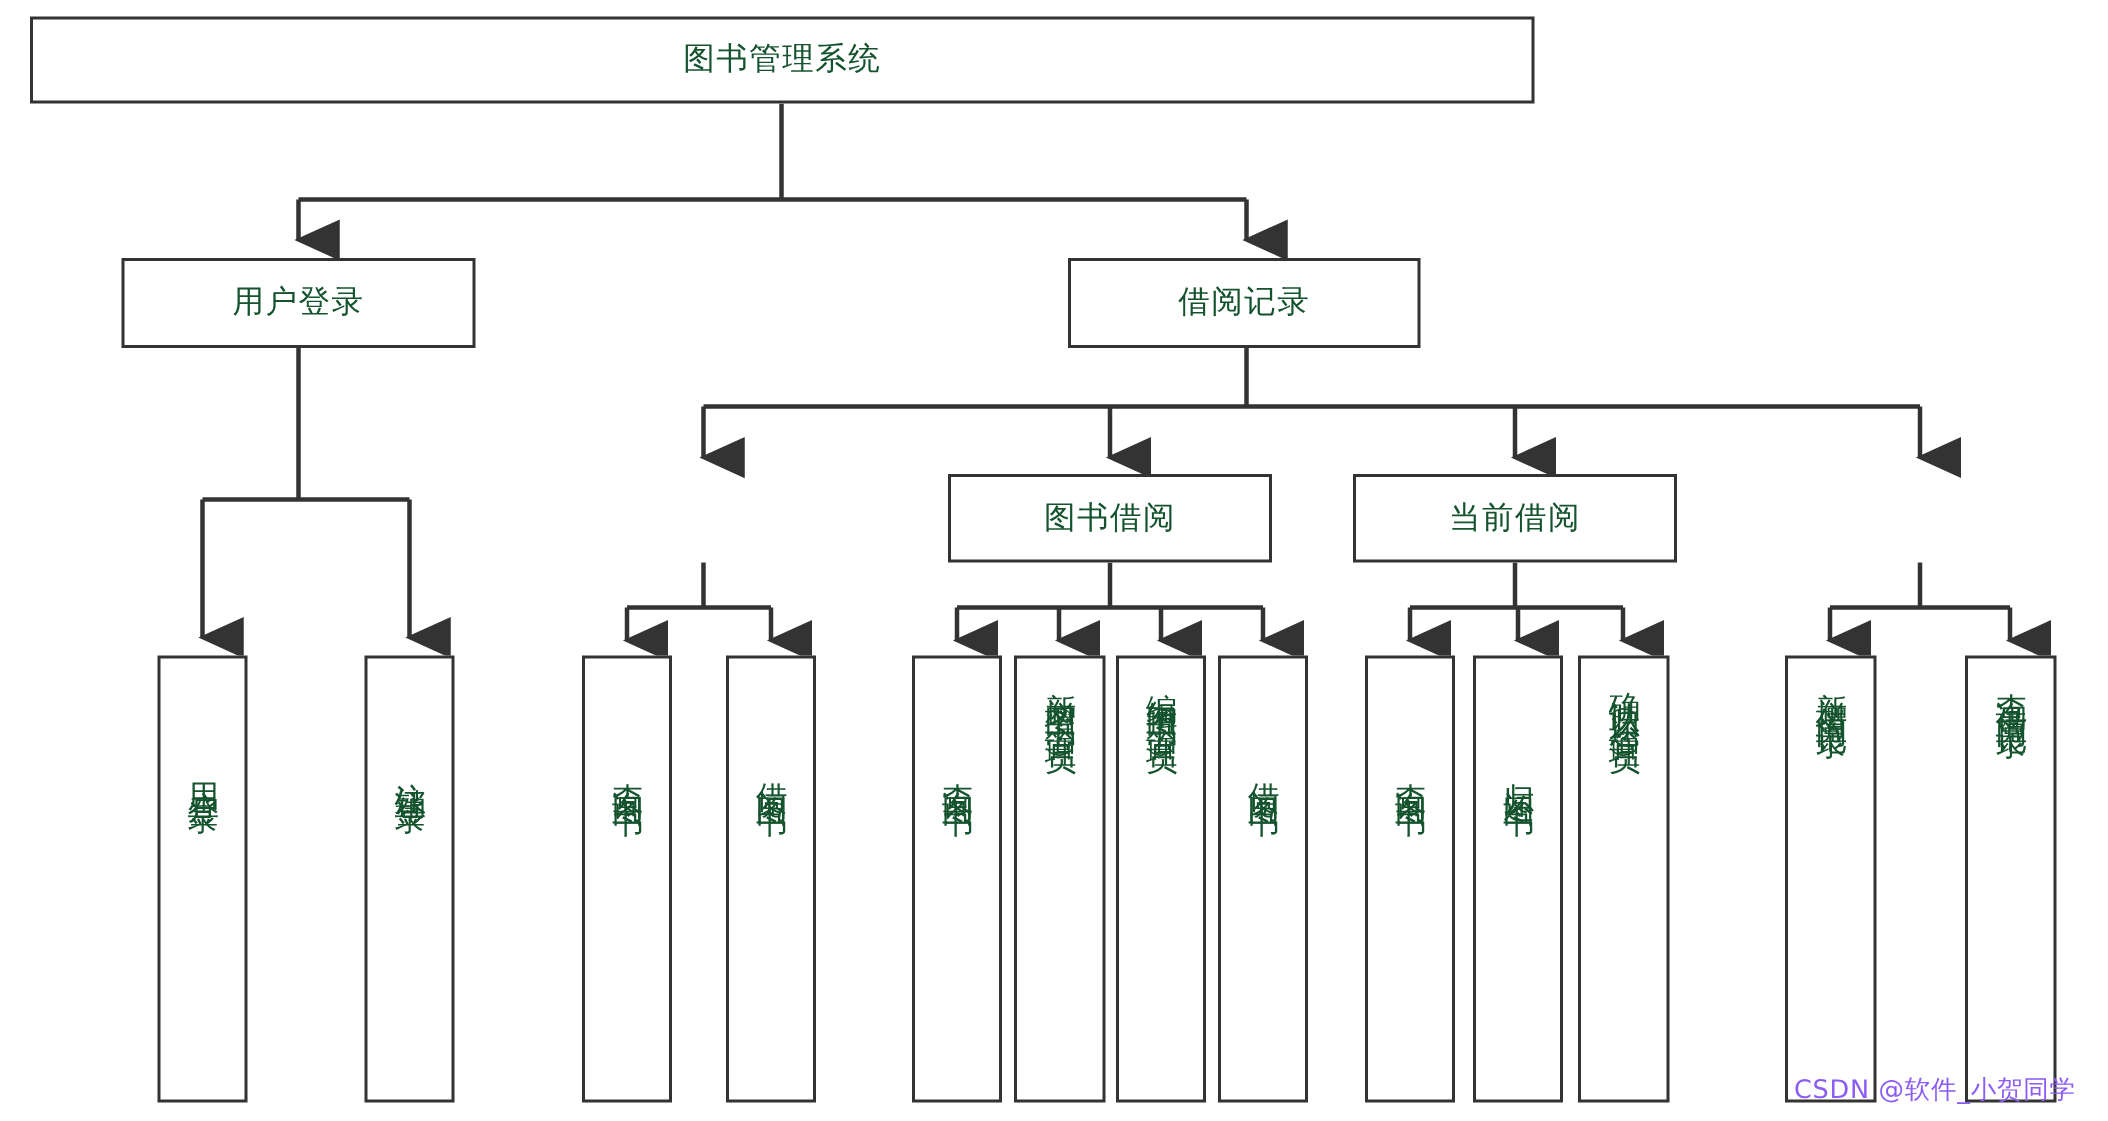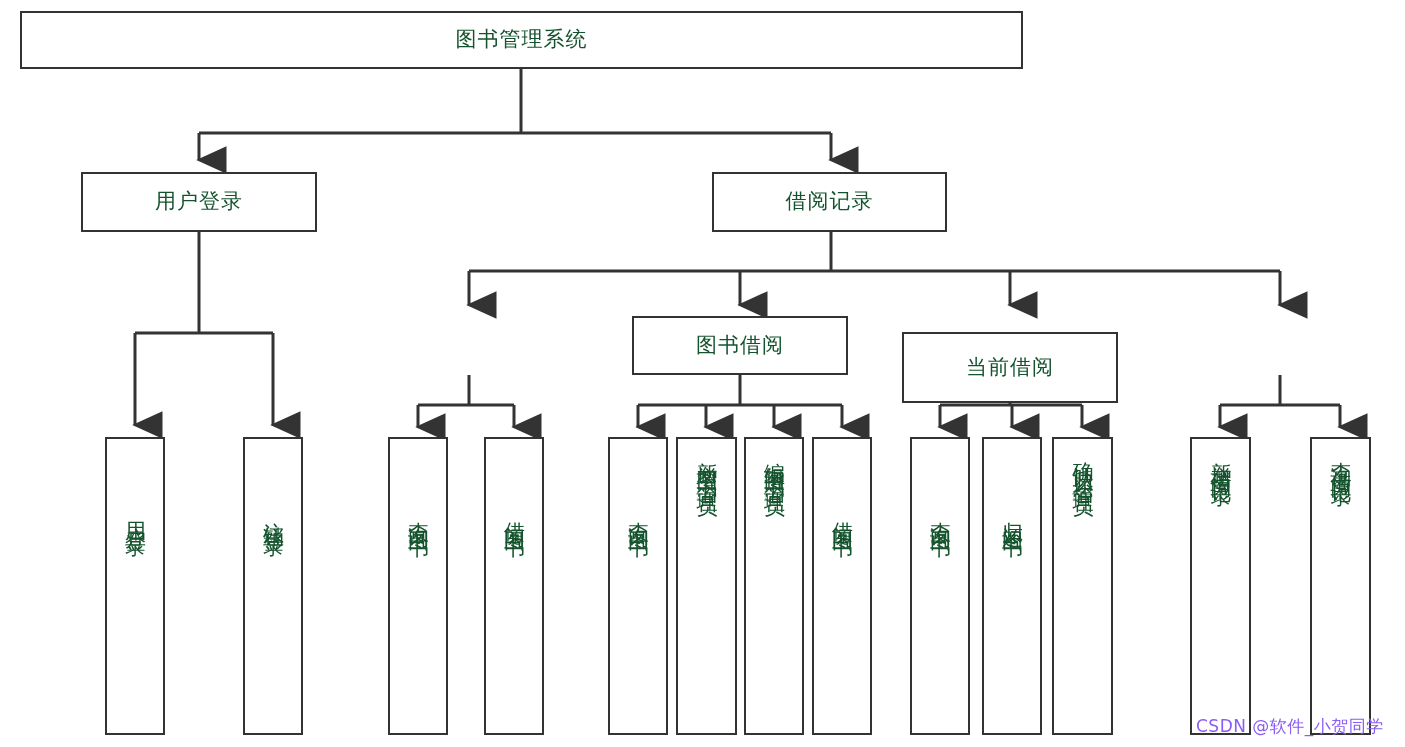--- a/index.html
+++ b/index.html
@@ -126,21 +126,21 @@
   <div class="node" style="left:81px; top:172px; width:236px; height:60px;">
     <span class="node-label">用户登录</span>
   </div>
   <div class="node" style="left:712px; top:172px; width:235px; height:60px;">
     <span class="node-label">借阅记录</span>
   </div>
 
   <div class="node" style="left:632px; top:316px; width:216px; height:59px;">
     <span class="node-label">图书借阅</span>
   </div>
-  <div class="node" style="left:902px; top:332px; width:216px; height:71px;">
+  <div class="node" style="left:902px; top:316px; width:216px; height:59px;">
     <span class="node-label">当前借阅</span>
   </div>
 
   <div class="node leaf center" style="left:105px; top:437px; width:60px; height:298px;">
     <span class="node-label">用户登录</span>
   </div>
   <div class="node leaf center" style="left:243px; top:437px; width:60px; height:298px;">
     <span class="node-label">注销登录</span>
   </div>
 

